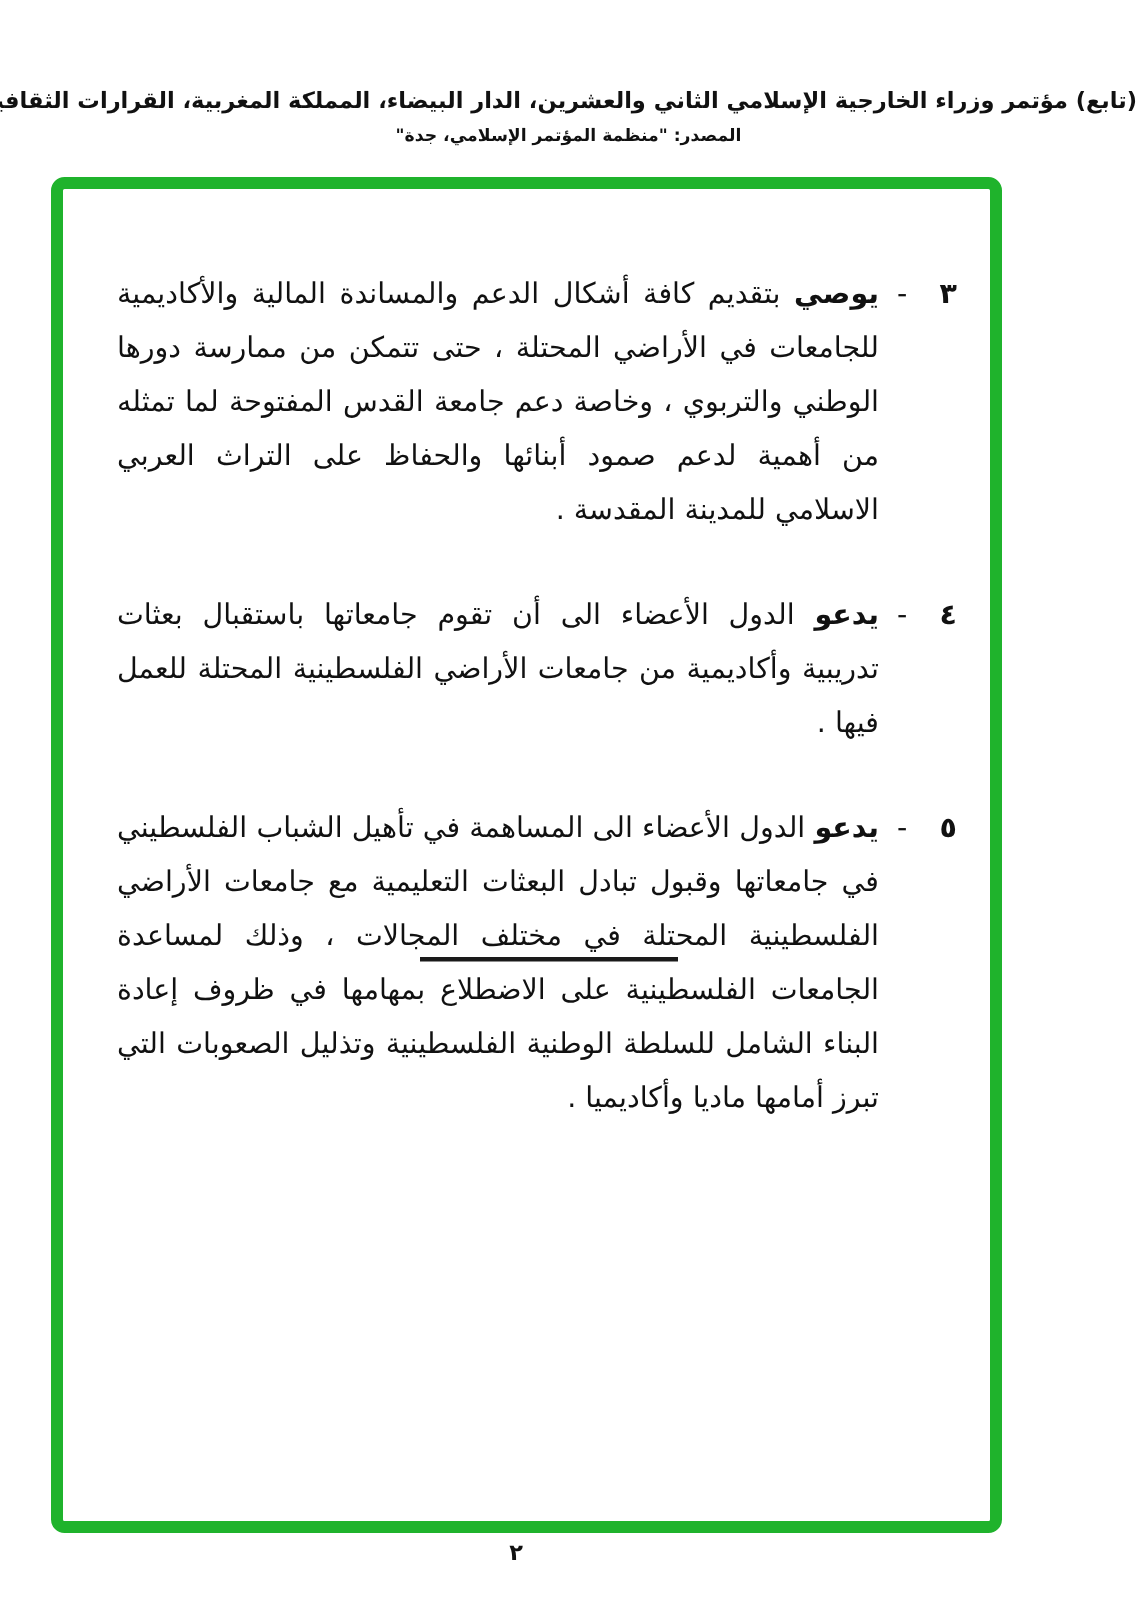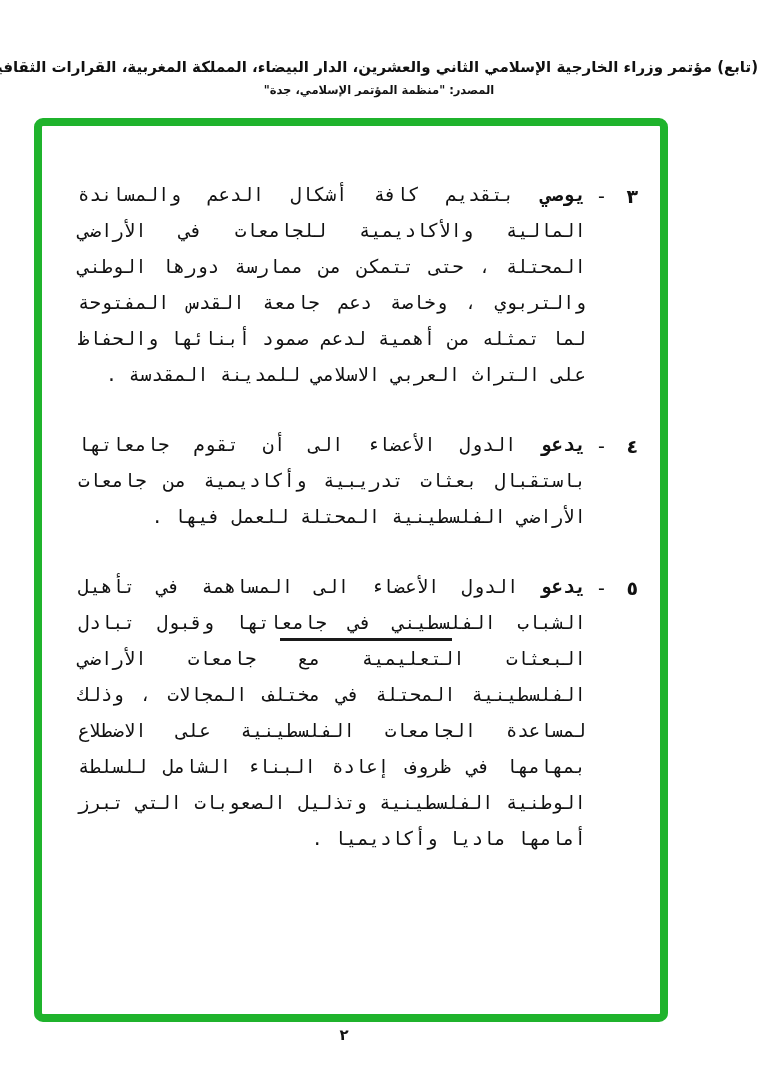--- a/index.html
+++ b/index.html
@@ -74,21 +74,20 @@
   }
   .item-number { font-weight: 700; }
   .item-dash   { font-weight: 400; }
   .item-text {
     flex: 1 1 auto;
     margin: 0;
     font-size: 19px;
     line-height: 36px;
     text-align: justify;
     text-justify: inter-word;
-    font-family: Liberation Mono, monospace;
   }
   .item-lead { font-weight: 700; }
 
   
   .section-divider {
     position: absolute;
     left: 280px;
     top: 638px;
     width: 172px;
     height: 3px;

